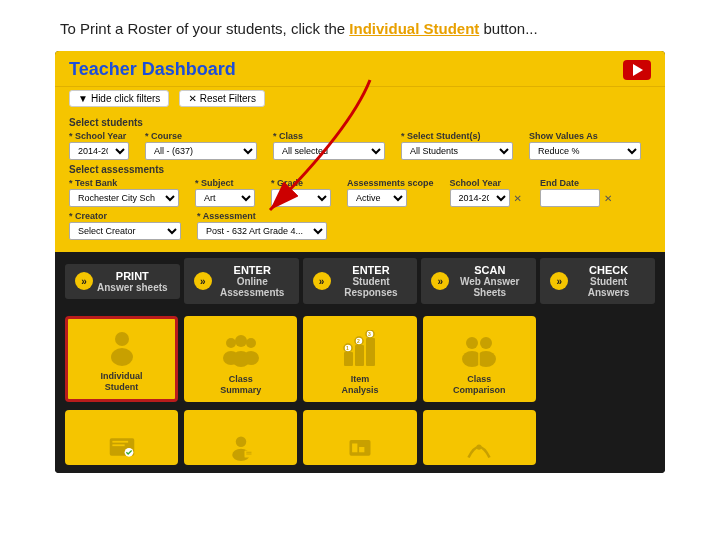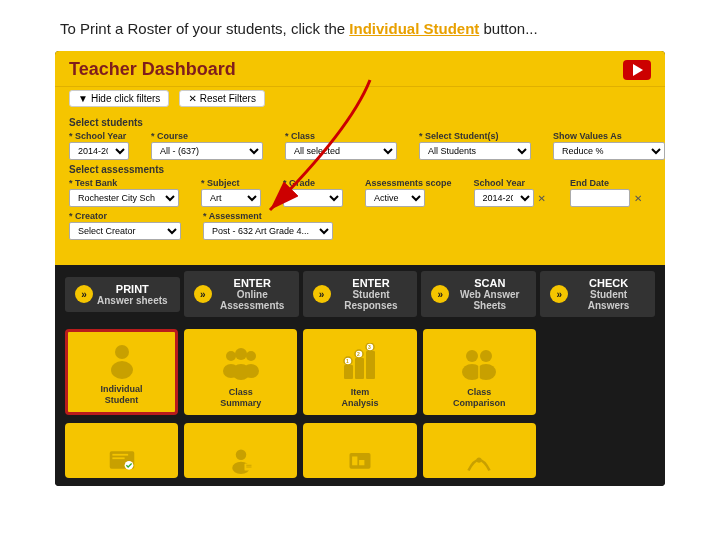--- a/index.html
+++ b/index.html
@@ -38,21 +38,21 @@
       background: #f5c500;
       padding: 8px 14px 6px 14px;
       display: flex;
       align-items: center;
       justify-content: space-between;
     }
 
     .dashboard-title {
       font-size: 18px;
       font-weight: bold;
-      color: #7f1d1d;
+      color: #1d4ed8;
     }
 
     .youtube-icon {
       width: 28px;
       height: 20px;
       background: #cc0000;
       border-radius: 4px;
       display: flex;
       align-items: center;
       justify-content: center;
@@ -85,33 +85,33 @@
       font-size: 10px;
       cursor: pointer;
       display: flex;
       align-items: center;
       gap: 3px;
     }
 
     
     .form-area {
       background: #f5c500;
-      padding: 4px 14px 21px 14px;
+      padding: 4px 14px 8px 14px;
     }
 
     .form-section-label {
       font-size: 10px;
       font-weight: bold;
       color: #333;
       margin-bottom: 3px;
     }
 
     .form-row {
       display: flex;
-      gap: 22px;
+      gap: 16px;
       margin-bottom: 4px;
       align-items: flex-end;
     }
 
     .form-group {
       display: flex;
       flex-direction: column;
       gap: 1px;
     }
 

